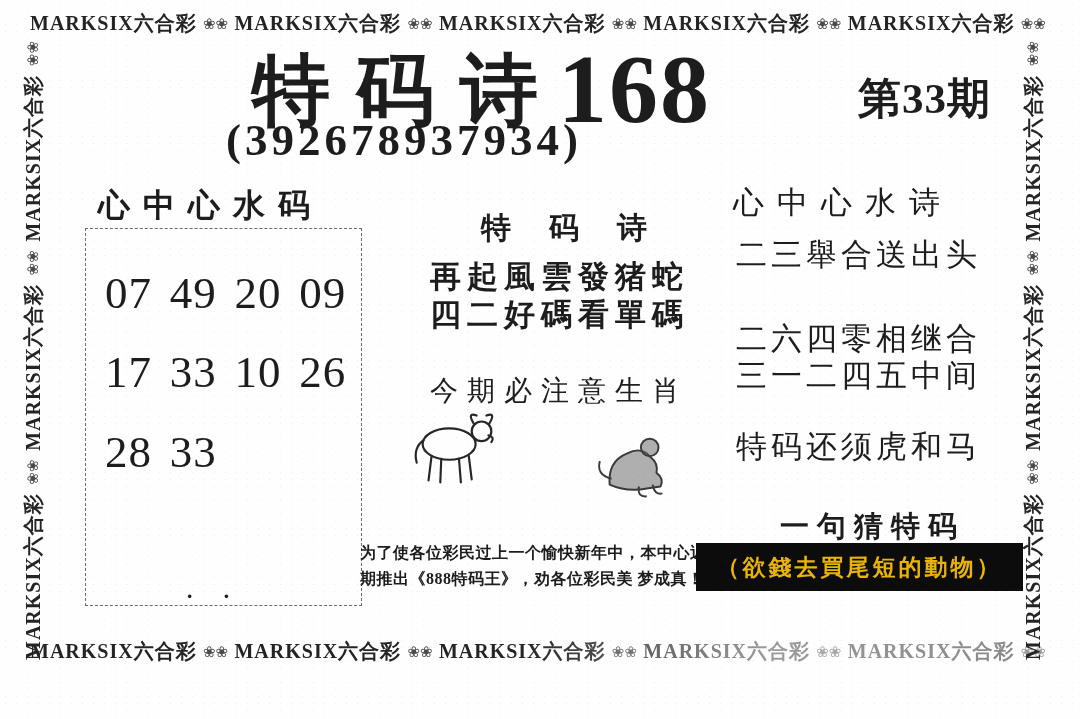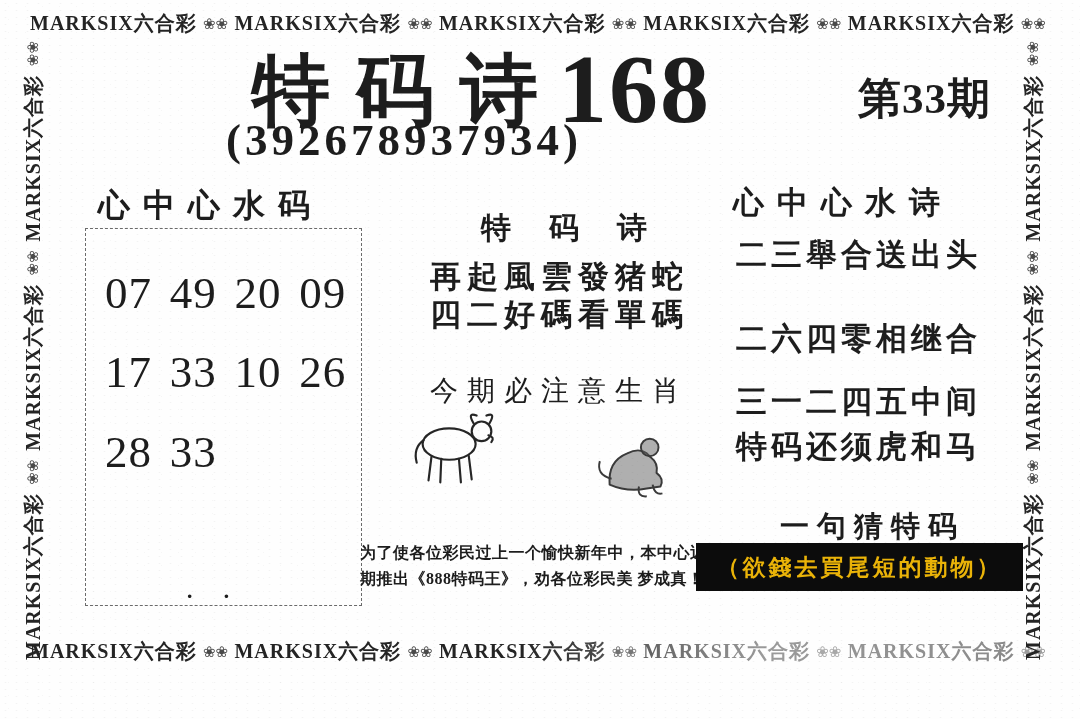--- a/index.html
+++ b/index.html
@@ -45,23 +45,23 @@
   .cp-head{position:absolute;left:448px;top:208px;width:240px;text-align:center;
     font-size:30px;font-weight:800;letter-spacing:38px;padding-left:30px;box-sizing:border-box;}
   .poem1{position:absolute;left:430px;top:256px;font-size:31px;font-weight:800;letter-spacing:6px;}
   .poem2{position:absolute;left:430px;top:294px;font-size:31px;font-weight:800;letter-spacing:6px;}
   .zodiac{position:absolute;left:430px;top:356px;font-size:28px;font-weight:400;letter-spacing:9px;margin-top:16px;}
   .ox{position:absolute;left:402px;top:402px;width:108px;height:92px;}
   .monkey{position:absolute;left:588px;top:424px;width:98px;height:86px;}
   .promo{position:absolute;left:360px;width:345px;font-size:16px;font-weight:800;letter-spacing:.5px;white-space:nowrap;}
   .promo.l1{top:543px;} .promo.l2{top:569px;}
   
-  .rp-head{position:absolute;left:733px;top:182px;font-size:31px;font-weight:700;letter-spacing:13px;}
-  .rline{position:absolute;left:736px;font-size:31px;font-weight:700;letter-spacing:4px;white-space:nowrap;}
-  .r1{top:234px;} .r2{top:318px;} .r3{top:355px;margin-top:26px;} .r4{top:426px;}
+  .rp-head{position:absolute;left:733px;top:182px;font-size:31px;font-weight:400;letter-spacing:13px;}
+  .rline{position:absolute;left:736px;font-size:31px;font-weight:400;letter-spacing:4px;white-space:nowrap;}
+  .r1{top:234px;} .r2{top:318px;} .r3{top:355px;} .r4{top:426px;}
   .hint-title{position:absolute;left:780px;top:507px;font-size:29px;font-weight:800;letter-spacing:8px;}
   .hint-box{position:absolute;left:696px;top:543px;width:327px;height:48px;background:#0c0c0c;
     display:flex;align-items:center;justify-content:center;
     color:#eab308;font-size:23px;font-weight:700;letter-spacing:3px;white-space:nowrap;}
 </style>
 </head>
 <body>
 
 <div class="page">
 

